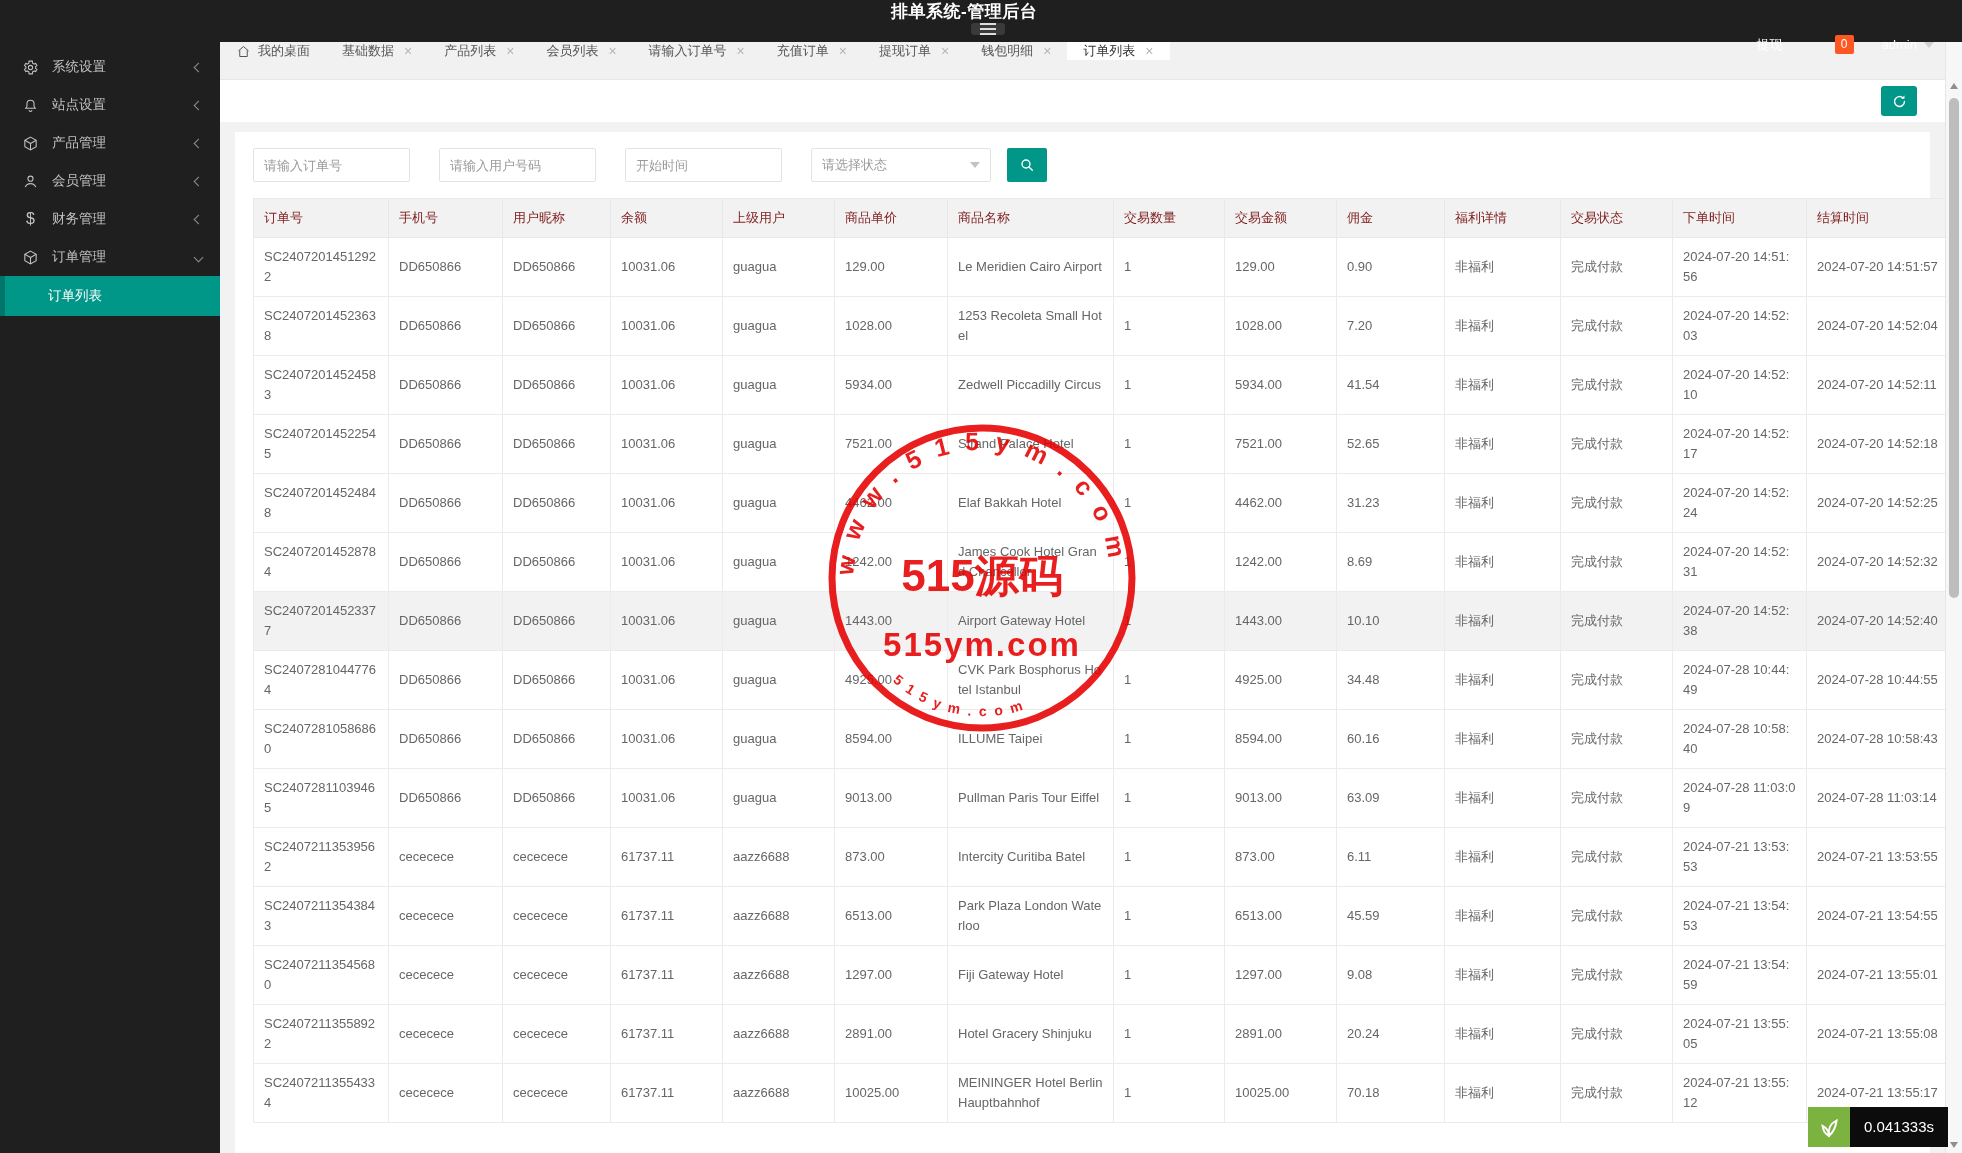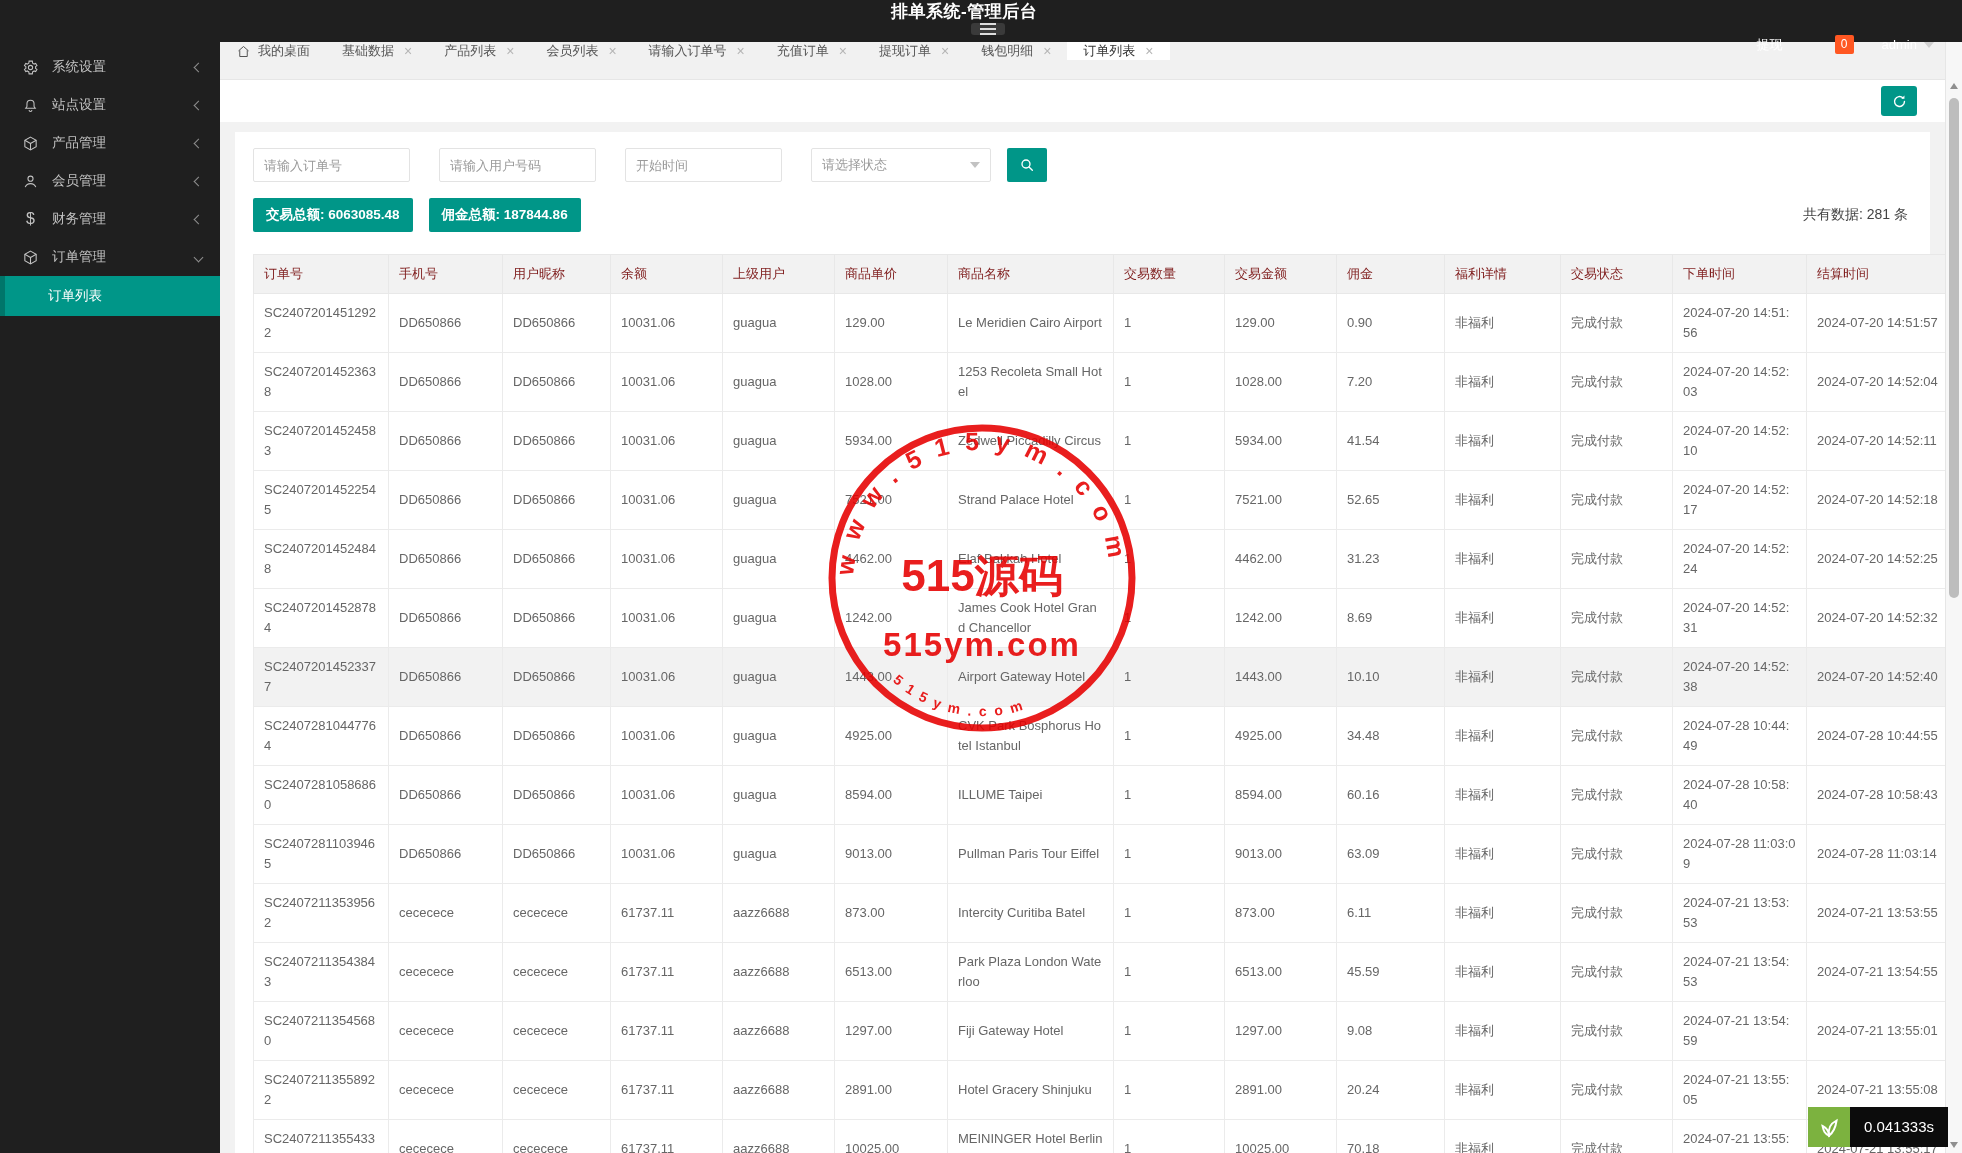--- a/index.html
+++ b/index.html
@@ -233,25 +233,20 @@
         <span class="caret"></span>
       </div>
       <button class="search-btn">
         <svg viewBox="0 0 24 24">
           <circle cx="10.5" cy="10.5" r="6"></circle>
             <path d="M15 15l5 5" stroke-linecap="round"></path>
         </svg>
       </button>
     </div>
 
-    <div class="statsrow">
-      <span class="stat-badge">交易总额: 6063085.48</span>
-      <span class="stat-badge">佣金总额: 187844.86</span>
-      <span class="total-count">共有数据: 281 条</span>
-    </div>
 
     <table class="orders">
       <colgroup id="ordercols">
           <col style="width: 135px;">
           <col style="width: 114px;">
           <col style="width: 108px;">
           <col style="width: 112px;">
           <col style="width: 112px;">
           <col style="width: 113px;">
           <col style="width: 166px;">

